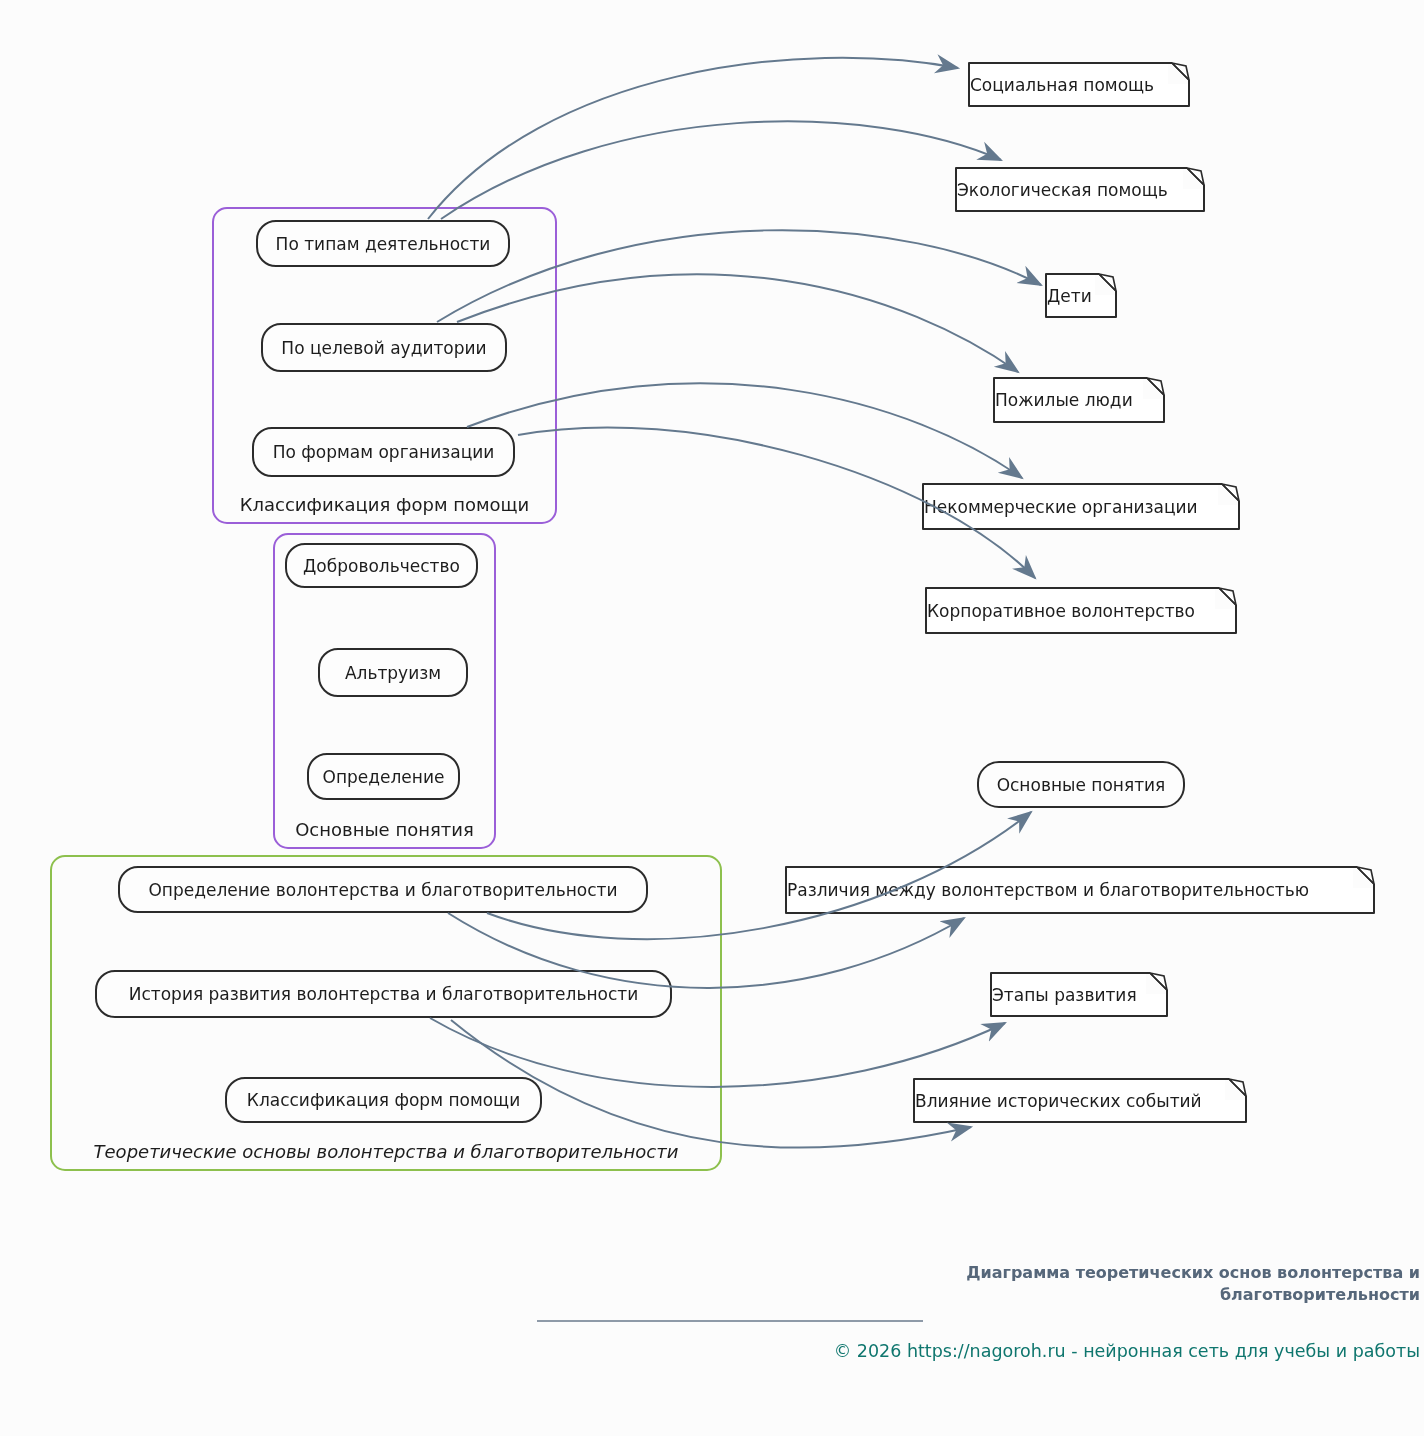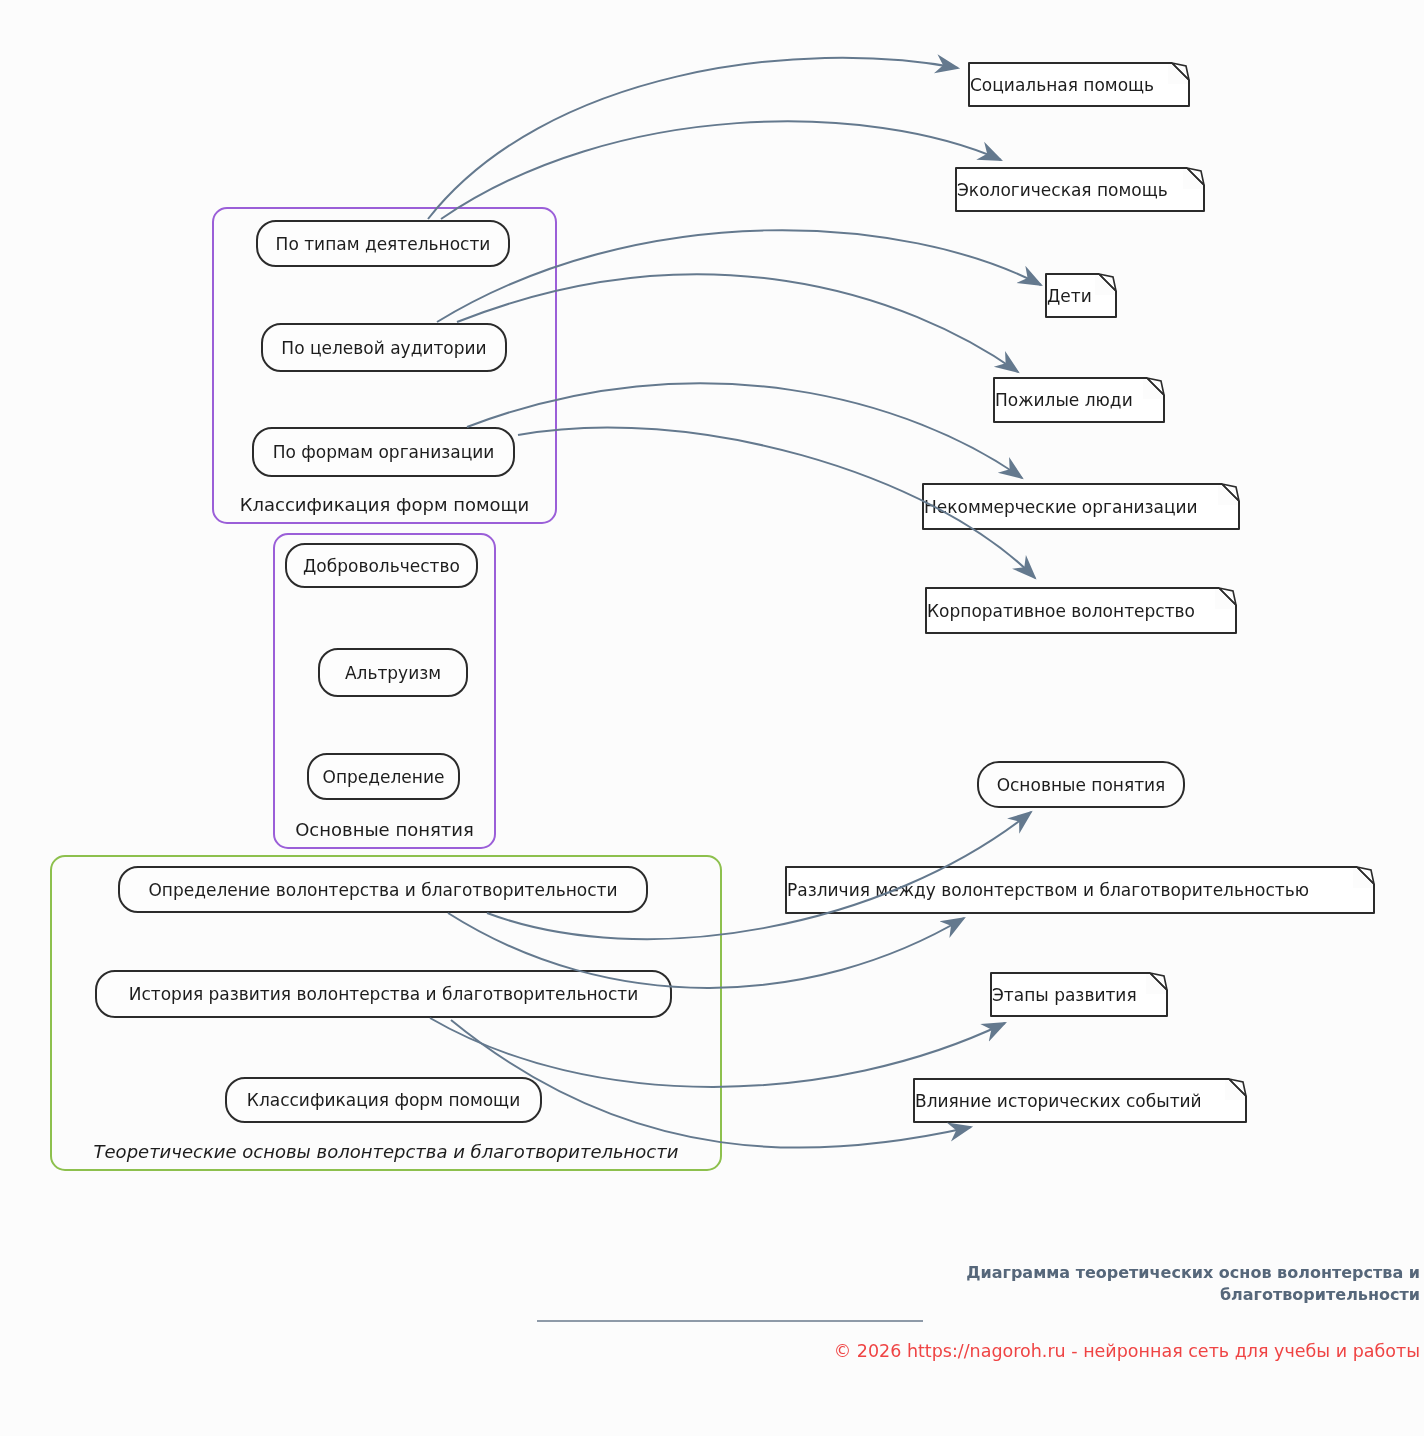--- a/index.html
+++ b/index.html
@@ -38,21 +38,21 @@
   
   .footer{position:absolute;left:0;top:1262px;width:1380px;text-align:right;z-index:2;margin-left:40px;}
   .footer-title{
     display:inline-block;max-width:470px;font-weight:bold;font-size:16px;
     line-height:1.35;color:#56677a;
   }
   .footer-divider{
     display:block;width:386px;height:0;border-bottom:2px solid #8e9aa8;
     margin:15px auto 0 auto;
   }
-  .footer-copyright{margin-top:19px;font-size:17.5px;color:#ef4444;padding-left:38px;}
+  .footer-copyright{margin-top:19px;font-size:17.5px;color:#0f766e;padding-left:38px;}
 </style>
 </head>
 <body>
 
 <div class="canvas">
 
   <div class="group purple" style="left:212px;top:207px;width:341px;height:313px">
     <div class="group-label">Классификация форм помощи</div>
   </div>
 

